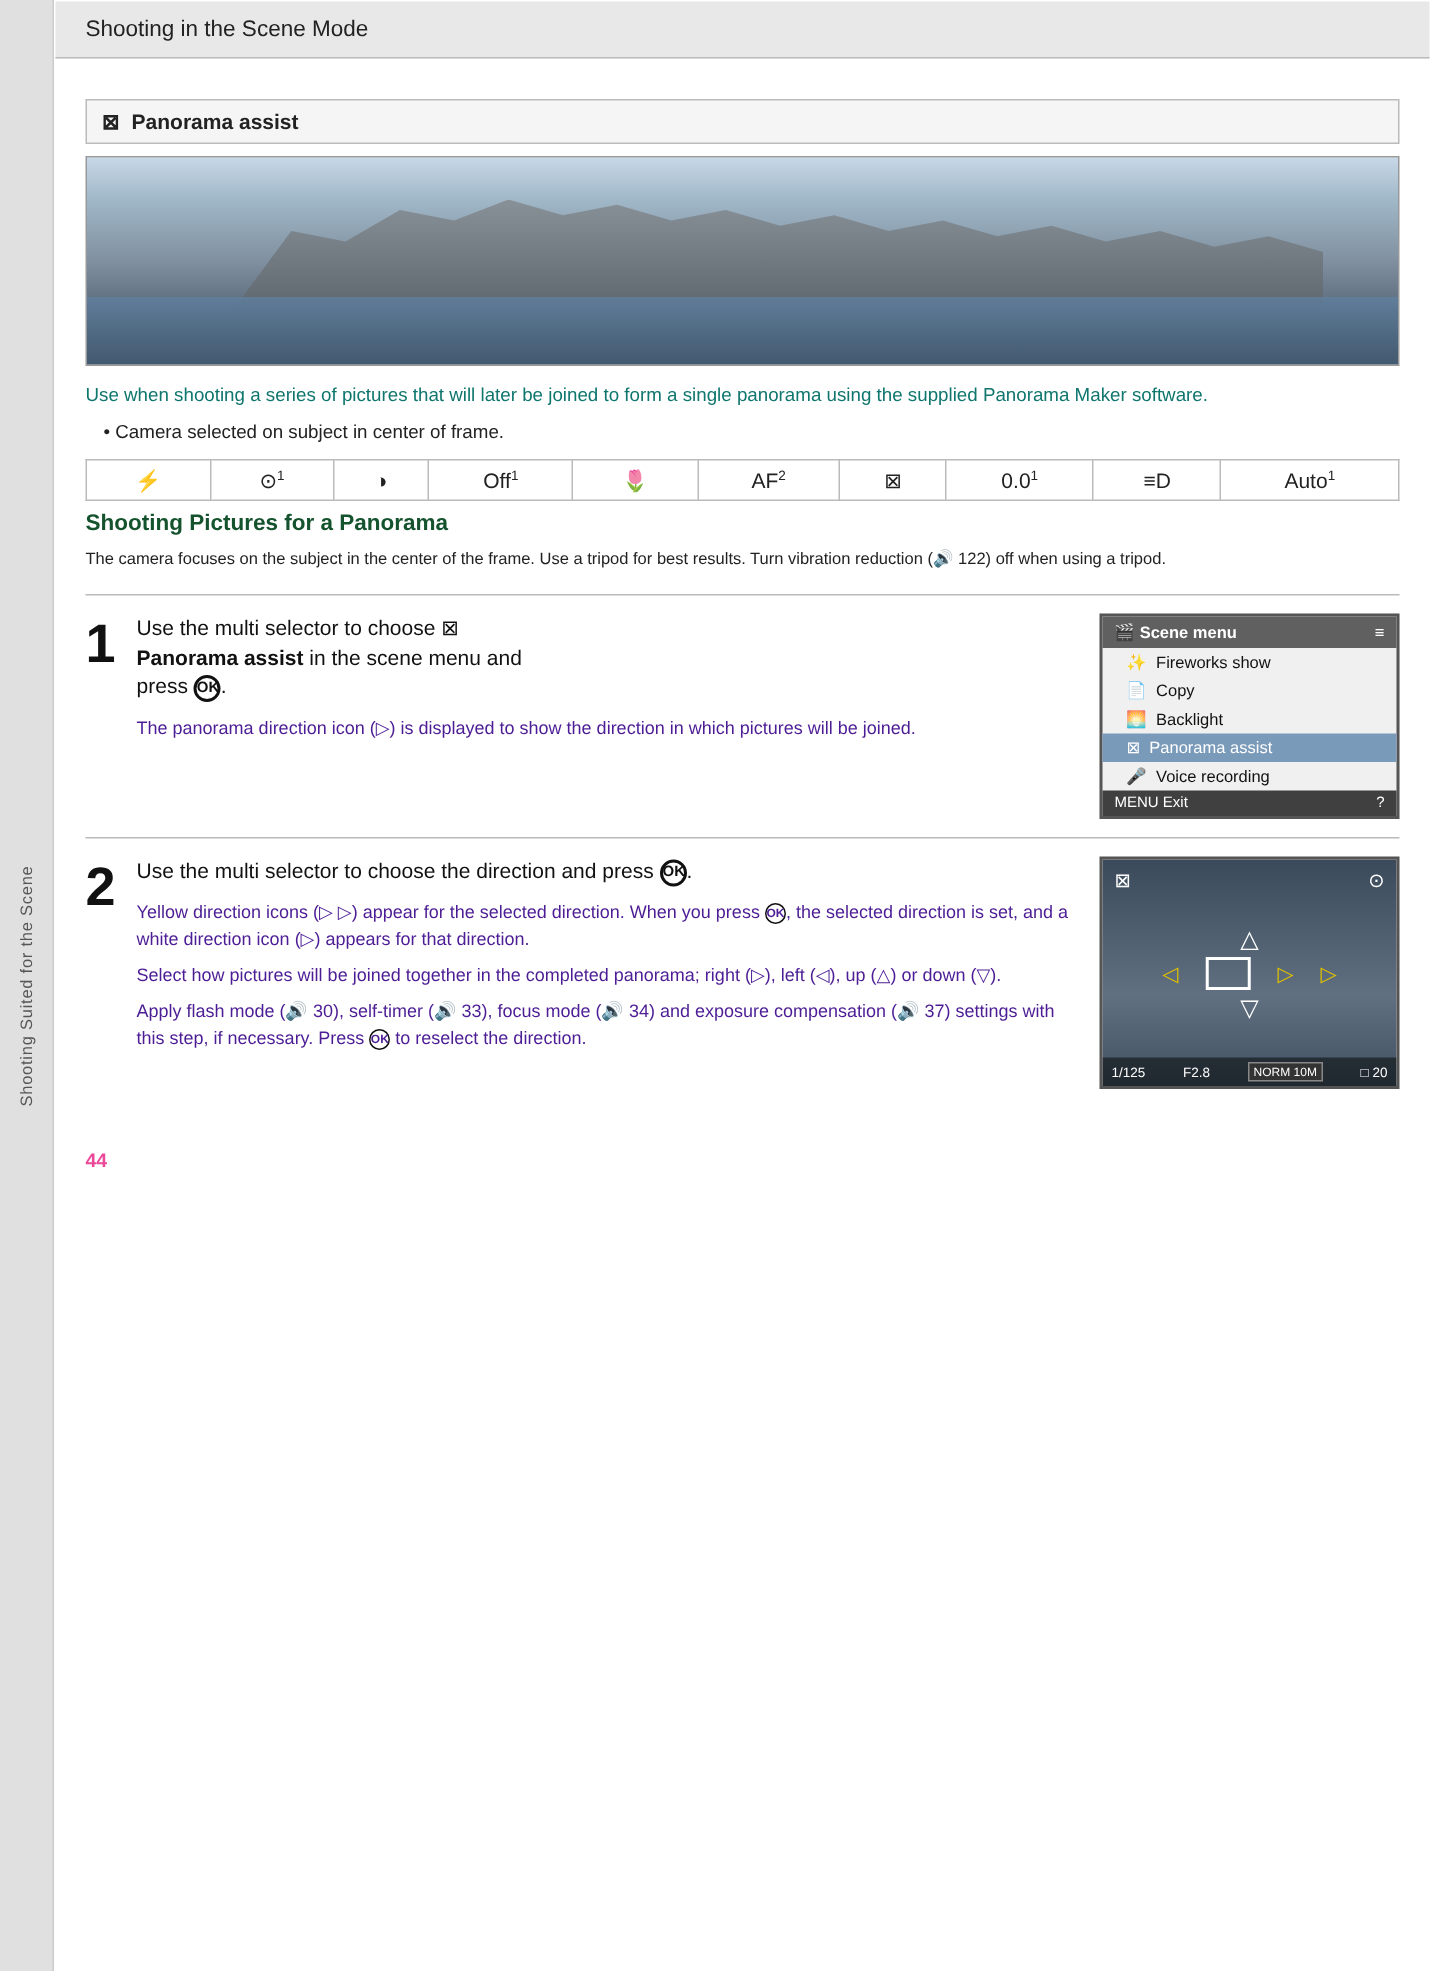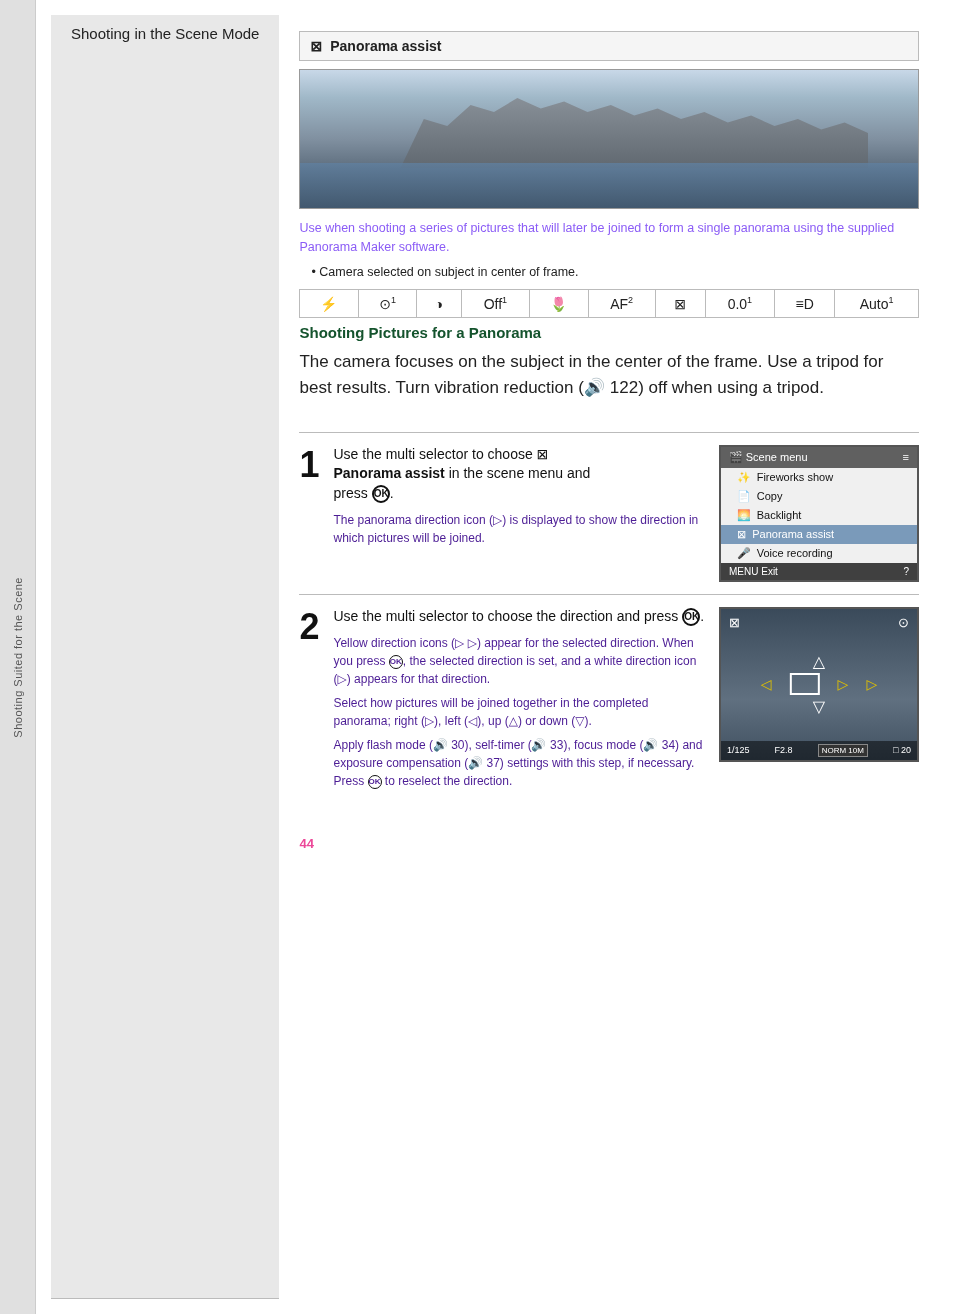--- a/index.html
+++ b/index.html
@@ -30,23 +30,24 @@
     .sidebar-text {
       writing-mode: vertical-rl;
       transform: rotate(180deg);
       font-size: 11px;
       color: #555;
       white-space: nowrap;
       letter-spacing: 0.5px;
     }
     .content {
       flex: 1;
-      padding: 15px;
-      display: flex;
-      flex-direction: row;
+      padding: 1px;
+      display: flex;
+      flex-direction: column;
+      gap: 11px;
     }
     .header-bar {
       background: #e8e8e8;
       border-bottom: 1px solid #bbb;
       padding: 10px 20px 10px 20px;
     }
     .header-bar h2 {
       font-size: 15px;
       font-weight: normal;
       color: #222;
@@ -96,21 +97,21 @@
       bottom: 40px;
       left: 100px;
       right: 50px;
       height: 70px;
       background: linear-gradient(180deg, #889098 0%, #606870 100%);
       clip-path: polygon(0% 100%, 5% 30%, 10% 40%, 15% 10%, 20% 20%, 25% 0%, 30% 15%, 35% 5%, 40% 20%, 45% 10%, 50% 25%, 55% 15%, 60% 30%, 65% 20%, 70% 35%, 75% 25%, 80% 40%, 85% 30%, 90% 45%, 95% 35%, 100% 50%, 100% 100%);
     }
     .description-text {
       font-size: 12.5px;
       line-height: 1.5;
-      color: #8b5cf6;
+      color: #0f766e;
       margin-bottom: 6px;
     }
     .bullet-item {
       font-size: 12.5px;
       line-height: 1.5;
       color: #222;
       padding-left: 12px;
       margin-bottom: 8px;
     }
     .bullet-item::before {
@@ -138,24 +139,24 @@
     .footnotes sup {
       font-size: 9px;
     }
     .shooting-title {
       font-size: 15px;
       font-weight: bold;
       color: #14532d;
       margin-bottom: 8px;
     }
     .body-text {
-      font-size: 17px;
+      font-size: 11px;
       line-height: 1.55;
       color: #222;
-      margin-bottom: 30px;
+      margin-bottom: 14px;
     }
     .step-divider {
       border-top: 1px solid #bbb;
       margin: 12px 0;
     }
     .step-row {
       display: flex;
       flex-direction: row;
       align-items: flex-start;
       margin-bottom: 10px;
@@ -220,21 +221,21 @@
       width: 200px;
     }
     .scene-menu-header {
       background: #606060;
       color: #fff;
       padding: 4px 8px;
       display: flex;
       align-items: center;
       justify-content: space-between;
       font-size: 11px;
-      font-weight: normal;
+      font-weight: bold;
     }
     .scene-menu-item {
       padding: 3px 8px 3px 16px;
       color: #111;
       display: flex;
       align-items: center;
       gap: 6px;
       font-size: 11px;
     }
     .scene-menu-item.highlighted {

